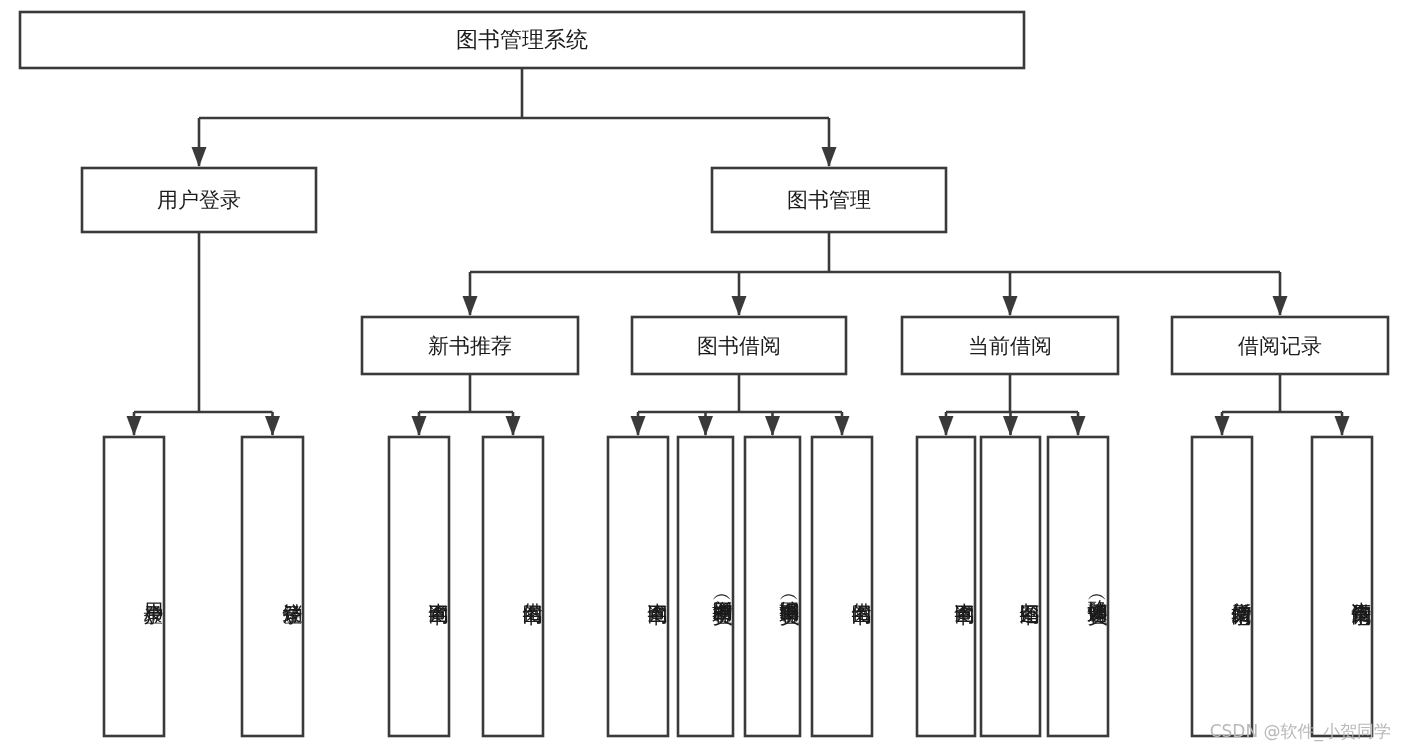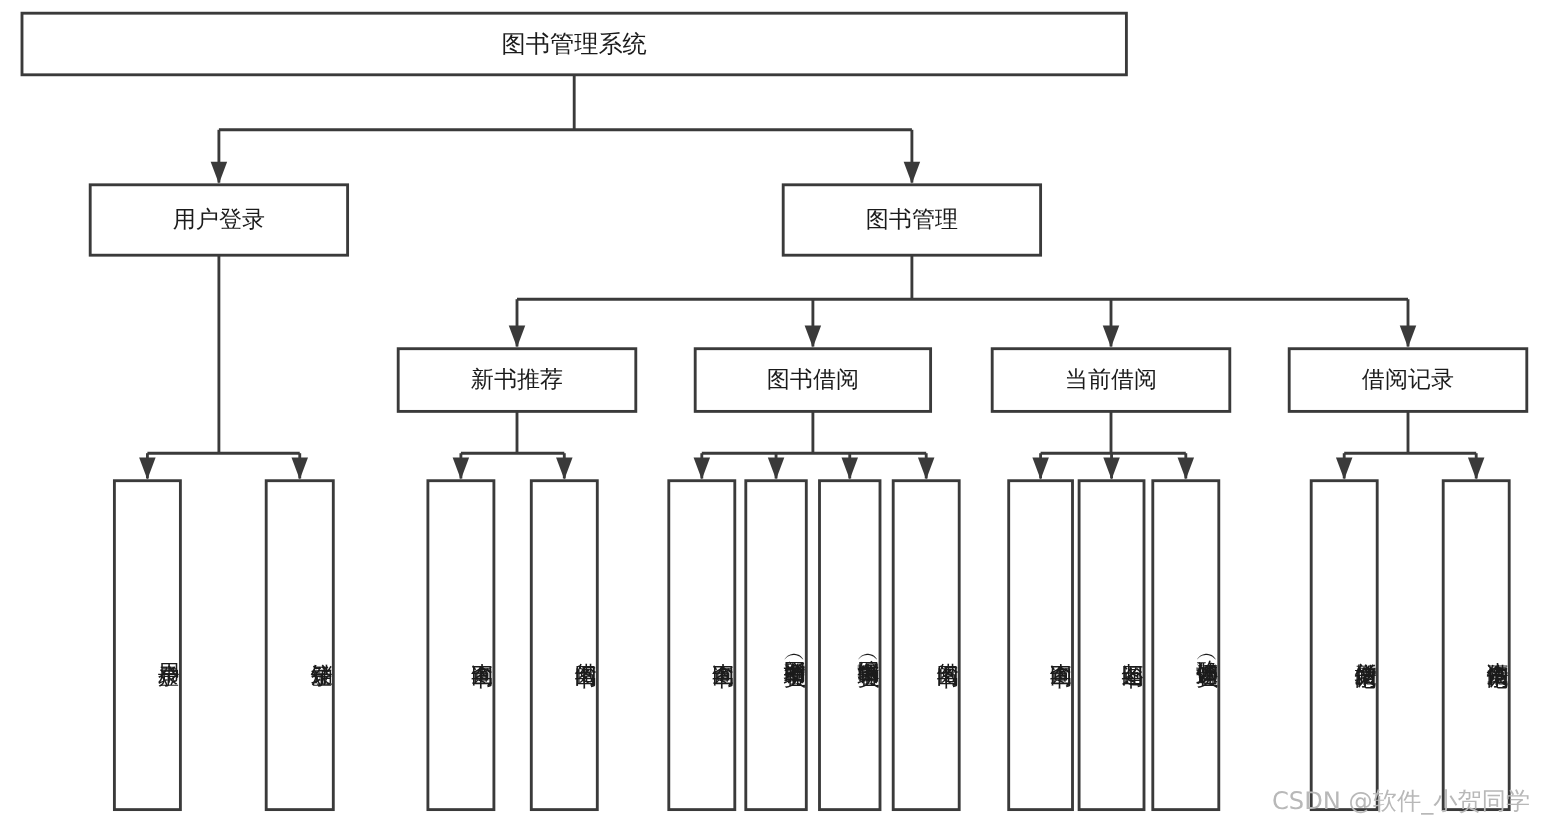--- a/index.html
+++ b/index.html
@@ -63,21 +63,21 @@
     display: flex;
     align-items: flex-start;
     justify-content: center;
     pointer-events: none;
   }
   .watermark {
     position: absolute;
     right: 14px;
     bottom: 4px;
     font-family: "DejaVu Sans", "Liberation Sans", sans-serif;
-    font-size: 22px;
+    font-size: 17px;
     color: #b8b8b8;
     white-space: nowrap;
   }
 </style>
 </head>
 <body>
 
 <div id="diagram-root">
 
   <svg id="flow-svg" viewBox="0 0 1405 747">

